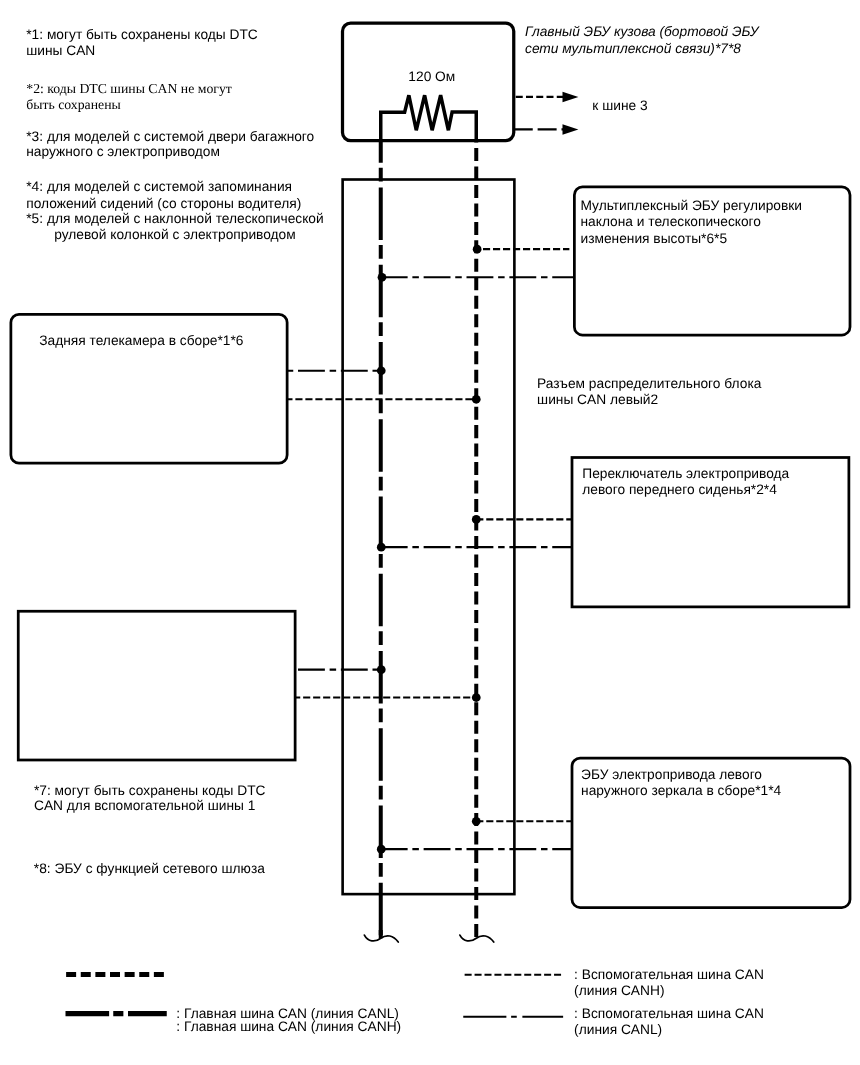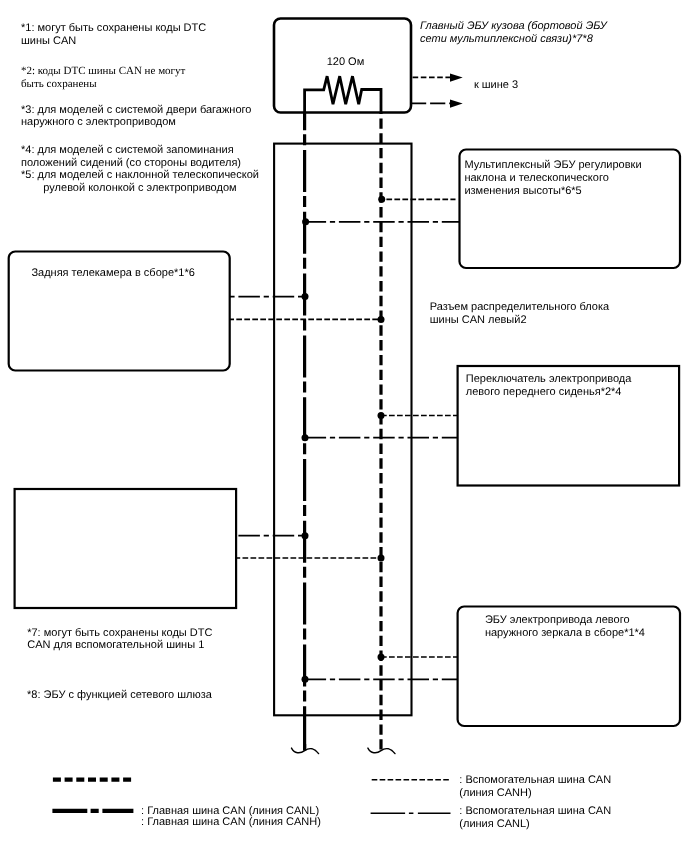--- a/index.html
+++ b/index.html
@@ -101,21 +101,21 @@
 <div class="txt" style="left:326.7px;top:56.4px;">120 Ом</div>
 <div class="txt" style="left:473.9px;top:78.5px;">к шине 3</div>
 <div class="txt" style="left:31.4px;top:267.3px;">Задняя телекамера в сборе*1*6</div>
 <div class="txt" style="left:464.4px;top:159.2px;">Мультиплексный ЭБУ регулировки
 наклона и телескопического
 изменения высоты*6*5</div>
 <div class="txt" style="left:429.7px;top:289.4px;margin-top:12px;">Разъем распределительного блока
 шины CAN левый2</div>
 <div class="txt" style="left:465.8px;top:373.4px;">Переключатель электропривода
 левого переднего сиденья*2*4</div>
-<div class="txt" style="left:464.9px;top:614.4px;margin-left:20px;">ЭБУ электропривода левого
+<div class="txt" style="left:464.9px;top:614.4px;">ЭБУ электропривода левого
 наружного зеркала в сборе*1*4</div>
 
 <svg class="layer" viewBox="0 0 688 852" xmlns="http://www.w3.org/2000/svg">
   <g fill="none" stroke="#000" stroke-linecap="butt">
     <line x1="52.9" y1="779.6" x2="132.6" y2="779.6" stroke-width="4.1" stroke-dasharray="8 3.7"></line>
     <line x1="52.4" y1="810.9" x2="133.4" y2="810.9" stroke-width="4.1" stroke-dasharray="34.9 3.3 8.1 3.7"></line>
     <line x1="371.7" y1="779.7" x2="451" y2="779.7" stroke-width="1.6" stroke-dasharray="5.6 2.35"></line>
     <line x1="370.6" y1="813.3" x2="450.5" y2="813.3" stroke-width="1.6" stroke-dasharray="34.5 3.8 4.5 4.5"></line>
   </g>
 </svg>

